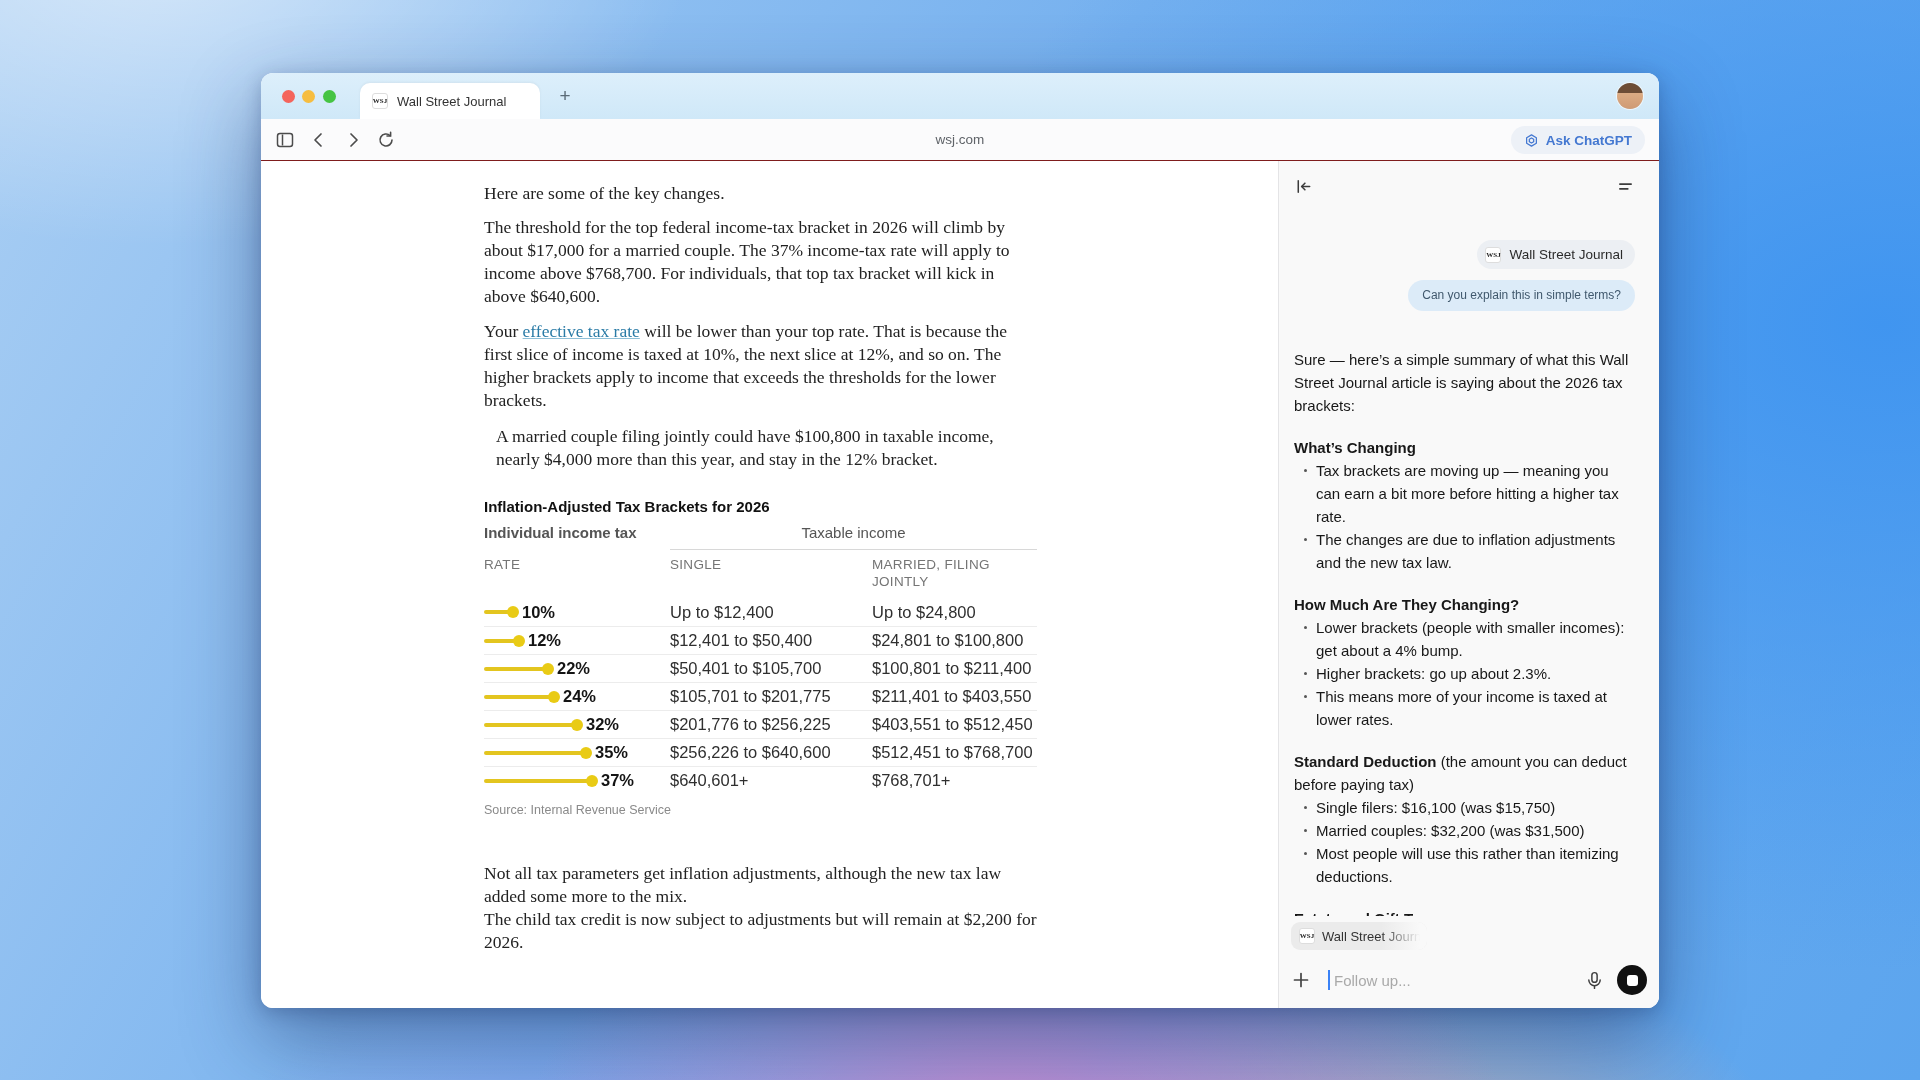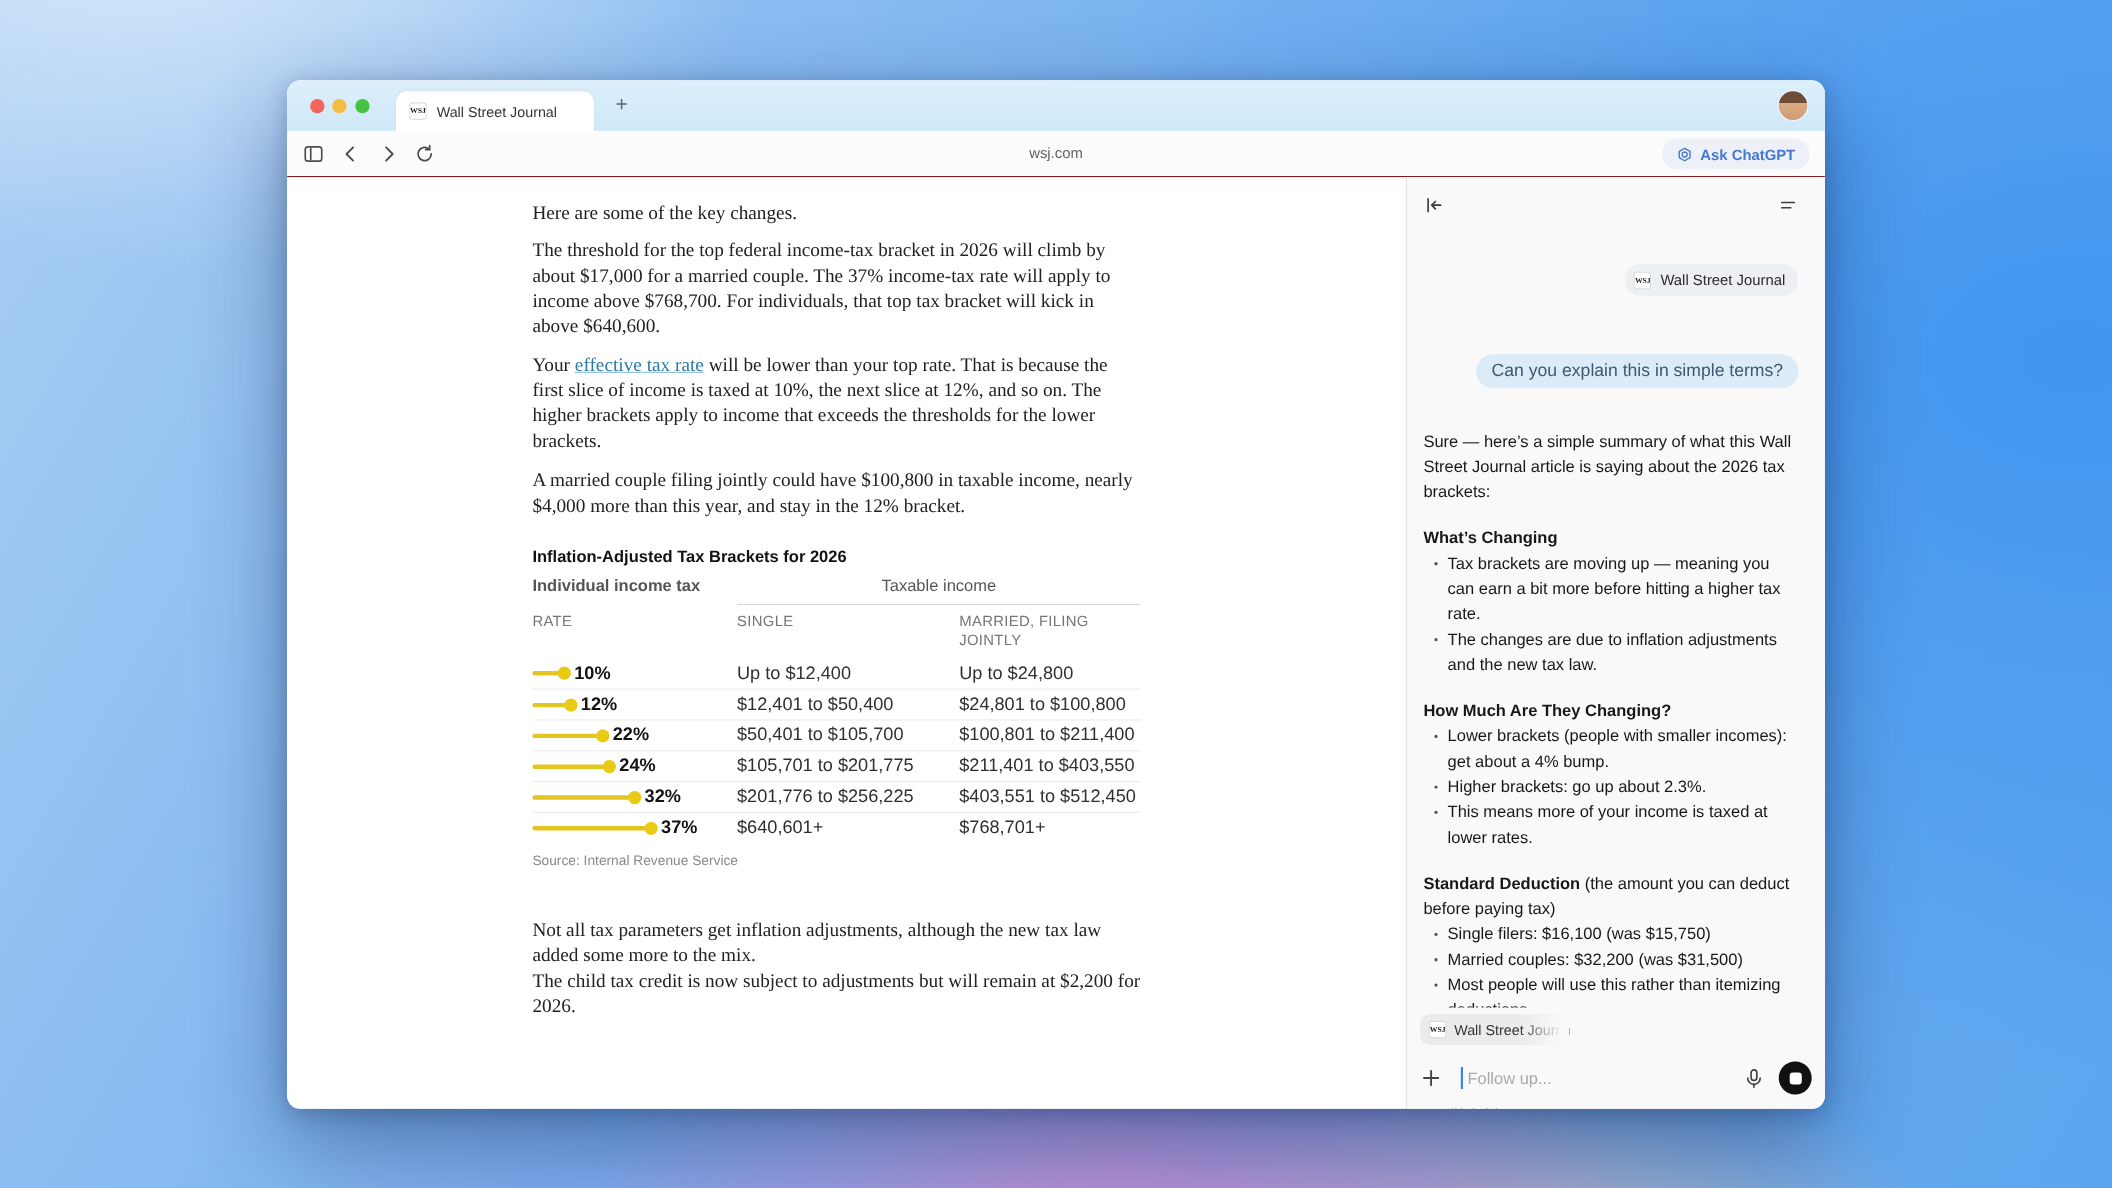--- a/index.html
+++ b/index.html
@@ -46,21 +46,21 @@
     display:flex; align-items:center; padding:0 13px; gap:7px;justify-content:flex-end; }
   .ask-btn svg{ width:15px; height:15px; }
   .ask-btn span{ font-size:13.5px; color:#4478d1; font-weight:bold; }
   
   .content{ display:flex; height:847px; }
   .article-pane{ width:1017px; background:#fff; overflow:hidden; }
   .article-col{ margin-left:223px; width:553px; padding-top:21px;
     font-family:"Liberation Serif","DejaVu Serif",serif; color:#222; }
   .article-col p{ font-size:17.5px; line-height:23px; }
   .a-h2{ font-size:23px; line-height:28px; font-weight:bold; color:#111; margin-top:27px; }
-  .p1{ margin-top:11px; } .p2{ margin-top:12px; } .p3{ margin-top:13px; }
+  .p1{ margin-top:11px; } .p2{ margin-top:12px; } .p3{ margin-top:13px;margin-left:12px; }
   .p4{ margin-top:44px; } .p5{ margin-top:0; }
   .a-link{ color:#2a7ba6; text-decoration:underline; text-decoration-color:#8fc0d8; }
   
   .chart{ margin-top:26px; font-family:"Liberation Sans","DejaVu Sans",sans-serif; }
   .c-title{ font-size:15px; font-weight:bold; color:#111; line-height:19px; }
   .t-group{ display:grid; grid-template-columns:186px 1fr; margin-top:7px; }
   .t-group .gl{ font-size:15px; color:#555; line-height:19px;font-weight:bold; }
   .t-group .gr{ font-size:15px; color:#555; line-height:19px; text-align:center;
     border-bottom:1px solid #d8d8d8; padding-bottom:7px; }
   .t-head{ display:grid; grid-template-columns:186px 202px 1fr; margin-top:6px; }
@@ -77,21 +77,21 @@
   .c-source{ margin-top:8px; font-size:12.5px; color:#8a8a8a; line-height:16px; }
   
   .chat-pane{ flex:1; background:#f9f9f9; border-left:1px solid #e4e4e6; position:relative; overflow:hidden; }
   .chat-scroll{ position:absolute; inset:0; padding:16px 24px 0 15px; overflow:hidden; }
   .side-icons{ display:flex; justify-content:space-between; align-items:center; height:18px; }
   .side-icons svg{ width:19px; height:19px; color:#3c3c3c; display:block; }
   .chip-row{ margin-top:45px; display:flex; justify-content:flex-end; }
   .src-chip{ height:29px; background:#eceff3; border-radius:15px; display:flex; align-items:center; gap:8px; padding:0 12px 0 8px; }
   .src-chip span{ font-size:13.5px; color:#2b2b2b; }
   .user-bubble-row{ margin-top:11px; display:flex; justify-content:flex-end; }
-  .user-bubble{ background:#dcebf8; color:#40586d; border-radius:18px; padding:7px 14px; font-size:16px; line-height:17px;margin-top:42px; }
+  .user-bubble{ background:#dcebf8; color:#40586d; border-radius:18px; padding:7px 14px; font-size:12px; line-height:17px; }
   .assistant{ margin-top:37px; font-size:15px; line-height:23px; color:#181818; }
   .sec{ margin-top:19px; }
   .sec-head .b{ font-weight:bold; }
   .bullet{ display:flex; }
   .bullet .dot{ flex:0 0 3px; width:3px; height:3px; border-radius:50%; background:#555; margin:10px 9px 0 10px; }
   .bullet .btxt{ flex:1; }
   
   .composer{ position:absolute; left:0; right:0; bottom:0; height:92px; background:#f9f9f9; }
   .ctx-chip{ position:absolute; left:12px; top:6px; height:28px; width:136px; background:#ebebeb;
     border-radius:9px; display:flex; align-items:center; gap:7px; padding:0 8px; overflow:hidden; }
@@ -229,20 +229,31 @@
                     <div class="lolli-line"></div>
                     <div class="lolli-dot"></div>
                   </div>
                   <span class="rate-label">32%</span>
                 </div>
               <div class="cell">$201,776 to $256,225</div>
               <div class="cell">$403,551 to $512,450</div>
             </div>
             <div class="t-row">
               <div class="rate-cell">
+                  <div class="lolli" style="width: 102px;">
+                    <div class="lolli-line"></div>
+                    <div class="lolli-dot"></div>
+                  </div>
+                  <span class="rate-label">35%</span>
+                </div>
+              <div class="cell">$256,226 to $640,600</div>
+              <div class="cell">$512,451 to $768,700</div>
+            </div>
+            <div class="t-row">
+              <div class="rate-cell">
                   <div class="lolli" style="width: 108px;">
                     <div class="lolli-line"></div>
                     <div class="lolli-dot"></div>
                   </div>
                   <span class="rate-label">37%</span>
                 </div>
               <div class="cell">$640,601+</div>
               <div class="cell">$768,701+</div>
             </div>
           </div>

